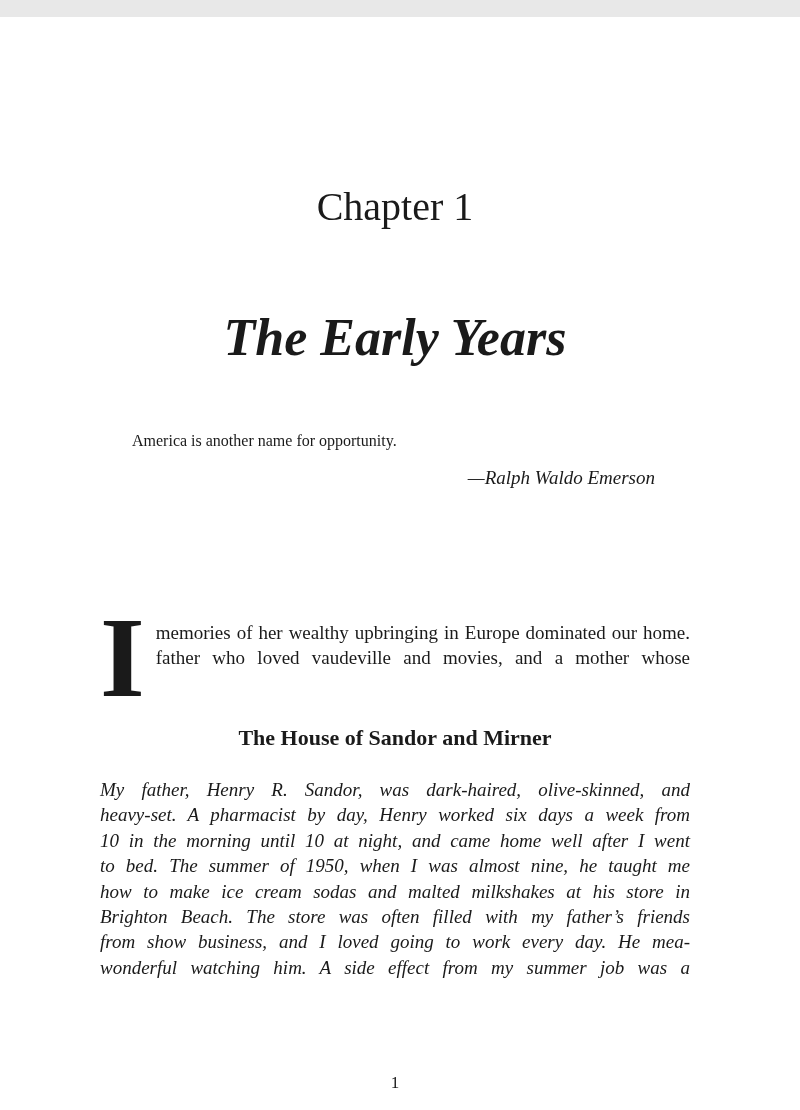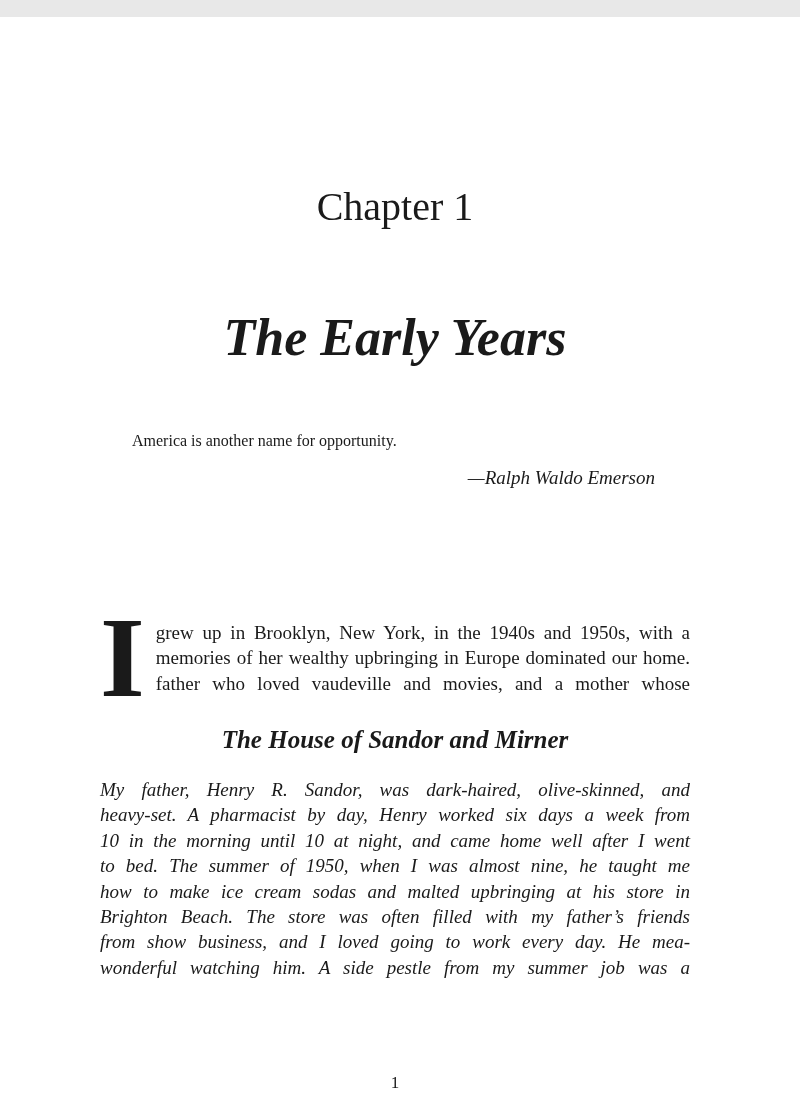--- a/index.html
+++ b/index.html
@@ -60,24 +60,23 @@
     font-size: 19px;
     line-height: 25.3px;
     text-align: justify;
     text-align-last: justify;
     white-space: normal;
   }
   .section-heading {
     position: absolute;
     left: 100px; width: 590px; top: 708px;
     text-align: center;
-    font-size: 25px;
+    font-size: 22px;
     font-weight: bold;
     line-height: 1.2;
-    font-style: italic;
   }
   .body-block {
     position: absolute;
     left: 100px; top: 760px; width: 590px; font-style: italic;
   }
   .body-block .jline { line-height: 25.4px; }
   .folio {
     position: absolute;
     left: 100px; width: 590px; top: 1056px;
     text-align: center;
@@ -93,34 +92,33 @@
 
   <div class="chapter-title">The Early Years</div>
 
   <div class="epigraph-quote">America is another name for opportunity.</div>
 
   <div class="epigraph-attribution">—Ralph Waldo Emerson</div>
 
   <div class="intro">
     <span class="dropcap">I</span>
     <div class="intro-lines">
-      <div class="jline">grew up in Brooklyn, New York, in the 1940s and 1950s, with a</div>
       <div class="jline">memories of her wealthy upbringing in Europe dominated our home.</div>
       <div class="jline">father who loved vaudeville and movies, and a mother whose</div>
     </div>
   </div>
 
   <div class="section-heading">The House of Sandor and Mirner</div>
 
   <div class="body-block">
     <div class="jline">My father, Henry R. Sandor, was dark-haired, olive-skinned, and</div>
     <div class="jline">heavy-set. A pharmacist by day, Henry worked six days a week from</div>
     <div class="jline">10 in the morning until 10 at night, and came home well after I went</div>
     <div class="jline">to bed. The summer of 1950, when I was almost nine, he taught me</div>
-    <div class="jline">how to make ice cream sodas and malted upbringing at his store in</div>
+    <div class="jline">how to make ice cream sodas and malted milkshakes at his store in</div>
     <div class="jline">Brighton Beach. The store was often filled with my father’s friends</div>
     <div class="jline">from show business, and I loved going to work every day. He mea-</div>
-    <div class="jline">wonderful watching him. A side pestle from my summer job was a</div>
+    <div class="jline">wonderful watching him. A side effect from my summer job was a</div>
   </div>
 
   <div class="folio">1</div>
 
 </div>
 
 </body></html>

